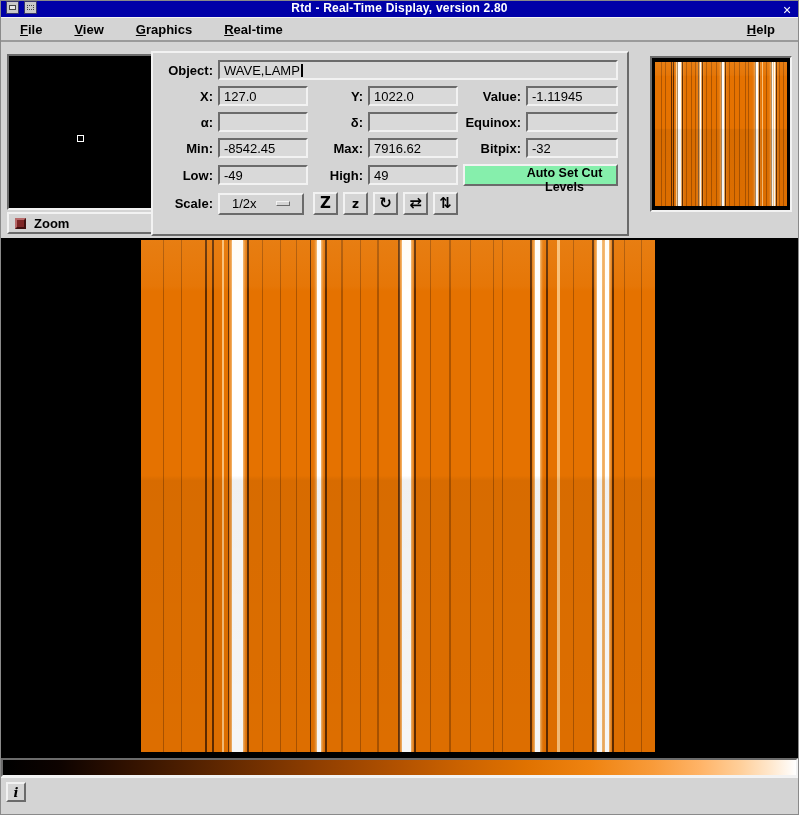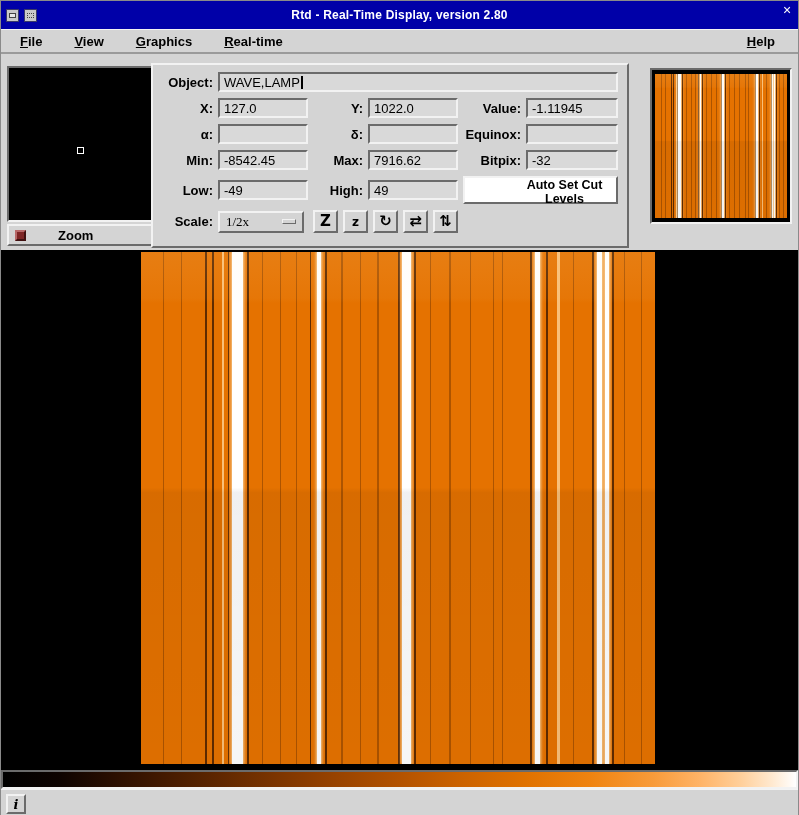--- a/index.html
+++ b/index.html
@@ -2,21 +2,21 @@
 <html><head>
 <meta charset="utf-8">
 <style>
   * { box-sizing: border-box; margin: 0; padding: 0; }
   html,body { width: 799px; height: 815px; background:#000; }
   body { font-family: "Liberation Sans", sans-serif; font-size: 13px; color:#000; }
 
   .window { width:799px; height:815px; background:#d4d4d4; border:1px solid #8a8a8a; display:flex; flex-direction:column; }
 
   
-  .titlebar { height:28px; background:#0000a8; display:flex; align-items:center; position:relative; flex:none; }
+  .titlebar { height:16px; background:#0000a8; display:flex; align-items:flex-start; position:relative; flex:none; }
   .tb-icon { width:13px; height:13px; margin-left:5px; background:#c9c9c9; border:1px solid #3a3a6a; display:flex; align-items:center; justify-content:center; }
   .tb-icon .glyph { width:7px; height:5px; border:1px solid #444; background:#e8e8e8; }
   .tb-icon.dashed .glyph { border-style:dotted; background:transparent; }
   .tb-title { position:absolute; left:0; right:0; text-align:center; color:#fff; font-weight:bold; font-size:12px; letter-spacing:.2px; }
   .tb-close { position:absolute; right:3px; top:1px; width:16px; height:16px; color:#fff; font-size:14px; line-height:16px; text-align:center; cursor:default; }
 
   
   .menubar { height:25px; background:#d4d4d4; display:flex; align-items:center; padding:0 10px; flex:none;
              box-shadow: inset 0 1px 0 #f3f3f3, inset 0 -2px 0 #9a9a9a; }
   .menu-item { display:inline-block; font-weight:bold; font-size:13px; padding:11px 9px; margin-right:14px; }
@@ -27,30 +27,30 @@
   .raised { border:2px solid; border-color:#f2f2f2 #6b6b6b #6b6b6b #f2f2f2; }
   .sunken { border:2px solid; border-color:#6b6b6b #f2f2f2 #f2f2f2 #6b6b6b; }
 
   
   .top-region { position:relative; height:196px; background:#d4d4d4; flex:none; }
 
   .zoom-window { position:absolute; left:6px; top:12px; width:152px; height:156px; background:#000; }
   .zoom-box { position:absolute; left:46%; top:52%; width:7px; height:7px; border:1px solid #fff; }
   .zoom-bar { position:absolute; left:6px; top:170px; width:152px; height:22px; background:#d4d4d4; display:flex; align-items:center; padding:0 6px; }
   .zoom-ind { width:11px; height:11px; background:#7e2626; border:2px solid; border-color:#b86a6a #401010 #401010 #b86a6a; margin-right:8px; }
-  .zoom-text { font-weight:bold;margin-left:24px; }
+  .zoom-text { font-weight:bold; }
 
   .control-panel { position:absolute; left:150px; top:9px; width:478px; height:185px; background:#d4d4d4; }
   .ctl-grid { display:grid; grid-template-columns:56px 90px 50px 90px 58px 92px; column-gap:5px; row-gap:6px; padding:7px 4px; align-items:center; }
   .lbl { font-weight:bold; text-align:right; white-space:nowrap; }
   .entry { height:20px; background:#d9d9d9; border:2px solid; border-color:#6b6b6b #f2f2f2 #f2f2f2 #6b6b6b; padding:1px 4px; font-size:13px; white-space:nowrap; overflow:hidden; display:flex; align-items:center; }
   .entry.span-rest { grid-column: 2 / 7; }
   .caret { display:inline-block; width:2px; height:13px; background:#000; margin-left:1px; }
-  .autocut { grid-column: 5 / 7; height:28px; background:#ffffff; font-weight:bold; font-size:12.5px; font-family:"Liberation Sans",sans-serif; cursor:default;padding-left:48px; }
-  .optionmenu { width:86px; height:22px; background:#d4d4d4; display:flex; align-items:center; justify-content:space-between; padding:0 6px;font-family:Liberation Serif, serif; }
+  .autocut { grid-column: 5 / 7; height:22px; background:#86efac; font-weight:bold; font-size:12.5px; font-family:"Liberation Sans",sans-serif; cursor:default;padding-left:48px; }
+  .optionmenu { width:86px; height:22px; background:#d4d4d4; display:flex; align-items:center; justify-content:space-between; padding:0 12px; }
   .opt-bar { width:14px; height:5px; background:#d4d4d4; border:1px solid; border-color:#f2f2f2 #6b6b6b #6b6b6b #f2f2f2; }
   .btnrow { grid-column: 3 / 7; display:flex; gap:5px; align-items:center; }
   .sqbtn { width:25px; height:23px; background:#d4d4d4; font-family:"DejaVu Sans",sans-serif; font-size:15px; font-weight:bold; line-height:1; cursor:default; padding:0; }
   .sqbtn.small { font-size:12px; }
 
   .pan-window { position:absolute; right:6px; top:14px; width:142px; height:156px; background:#000; }
   .pan-thumb { position:absolute; left:3px; right:3px; top:4px; bottom:4px; overflow:hidden; }
 
   
   .canvas { position:relative; height:520px; background:#000; flex:none; overflow:hidden; }

